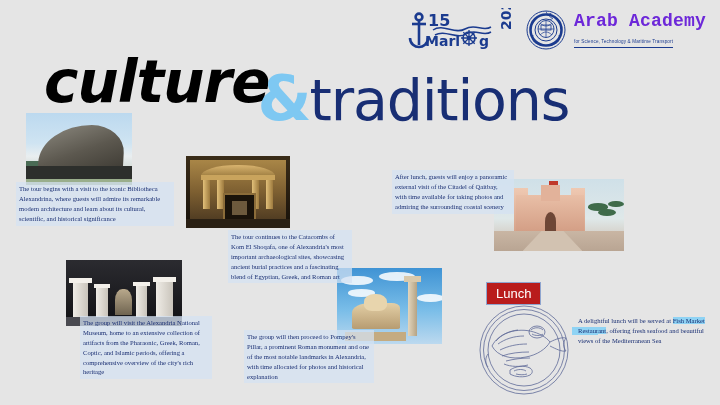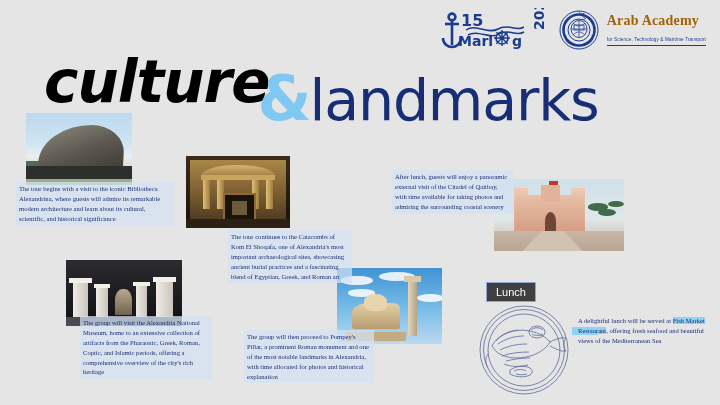--- a/index.html
+++ b/index.html
@@ -11,21 +11,21 @@
   }
   .slide{position:absolute;inset:0;background:#e5e5e5;}
 
   
   .logo-row{position:absolute;top:8px;right:14px;display:flex;align-items:center;gap:14px;}
   .marlog{position:relative;width:108px;height:44px;}
   .marlog svg{position:absolute;top:0;left:0;}
   .aast{display:flex;align-items:center;gap:7px;}
   .aast-seal{width:42px;height:42px;flex:0 0 42px;}
   .aast-text{line-height:1;}
-  .aast-name{font-family:Liberation Serif, serif;font-weight:bold;font-size:14px;color:#a16207;letter-spacing:.2px;}
+  .aast-name{font-family:Liberation Mono, monospace;font-weight:bold;font-size:18px;color:#6d28d9;letter-spacing:.2px;}
   .aast-sub{font-family:"Liberation Sans",sans-serif;font-size:4.6px;color:#1b3b8f;letter-spacing:.15px;margin-top:2.5px;border-bottom:.6px solid #1b3b8f;padding-bottom:1.5px;display:inline-block;}
 
   
   .title{position:absolute;left:44px;top:44px;white-space:nowrap;}
   .t-culture{font-family:"DejaVu Sans",sans-serif;font-style:italic;font-weight:bold;
     font-size:58px;color:#000000;letter-spacing:-1px;}
   .t-amp{font-family:"DejaVu Sans",sans-serif;font-weight:bold;font-size:62px;color:#7ec8f2;
     position:relative;left:-12px;top:18px;}
   .t-trad{font-family:"DejaVu Sans",sans-serif;font-weight:normal;font-size:57px;color:#182e74;
     position:relative;left:-14px;top:18px;letter-spacing:-1.2px;}
@@ -88,22 +88,22 @@
        background:rgba(212,226,243,.72);padding:2px 3px;}
   #cap-biblio{left:16px;top:182px;width:152px;}
   #cap-cata{left:228px;top:230px;width:118px;}
   #cap-citadel{left:392px;top:170px;width:116px;}
   #cap-museum{left:80px;top:316px;width:126px;}
   #cap-pompey{left:244px;top:330px;width:124px;}
   #cap-lunch{left:578px;top:316px;width:128px;background:none;padding:0;}
   #cap-lunch .hl{background:#8fd3f4;}
 
   
-  .lunch-badge{position:absolute;left:486px;top:282px;background:#404040;color:#fff;
-    font-family:"Liberation Sans",sans-serif;font-size:11px;padding:3px 9px;
+  .lunch-badge{position:absolute;left:486px;top:282px;background:#b91c1c;color:#fff;
+    font-family:"Liberation Sans",sans-serif;font-size:13px;padding:3px 9px;
     border:1px solid #8fa5cf;}
   .fish-art{position:absolute;left:474px;top:300px;width:100px;height:100px;}
   .fish-swatch{position:absolute;left:572px;top:327px;width:26px;height:8px;background:#8fd3f4;}
 </style>
 </head>
 <body>
 
 <div class="slide">
 
   <div class="logo-row">
@@ -149,21 +149,21 @@
         <path d="M21 2.5l1.6 3.2 3.4-1.3-1.3 3.4 3.2 1.6-3.2 1.6" fill="none" stroke="#1b3b8f" stroke-width=".7"></path>
       </svg>
       <div class="aast-text">
         <div class="aast-name">Arab Academy</div>
         <div class="aast-sub">for Science, Technology &amp; Maritime Transport</div>
       </div>
     </div>
   </div>
 
   <div class="title">
-    <span class="t-culture">culture</span><span class="t-amp">&amp;</span><span class="t-trad">landmarks</span>
+    <span class="t-culture">culture</span><span class="t-amp">&amp;</span><span class="t-trad">traditions</span>
   </div>
 
   <div class="photo" id="ph-biblio">
     <div class="inner">
       <div class="bib-green"></div>
       <div class="bib-disc"></div>
       <div class="bib-base"></div>
       <div class="bib-grass"></div>
     </div>
   </div>

